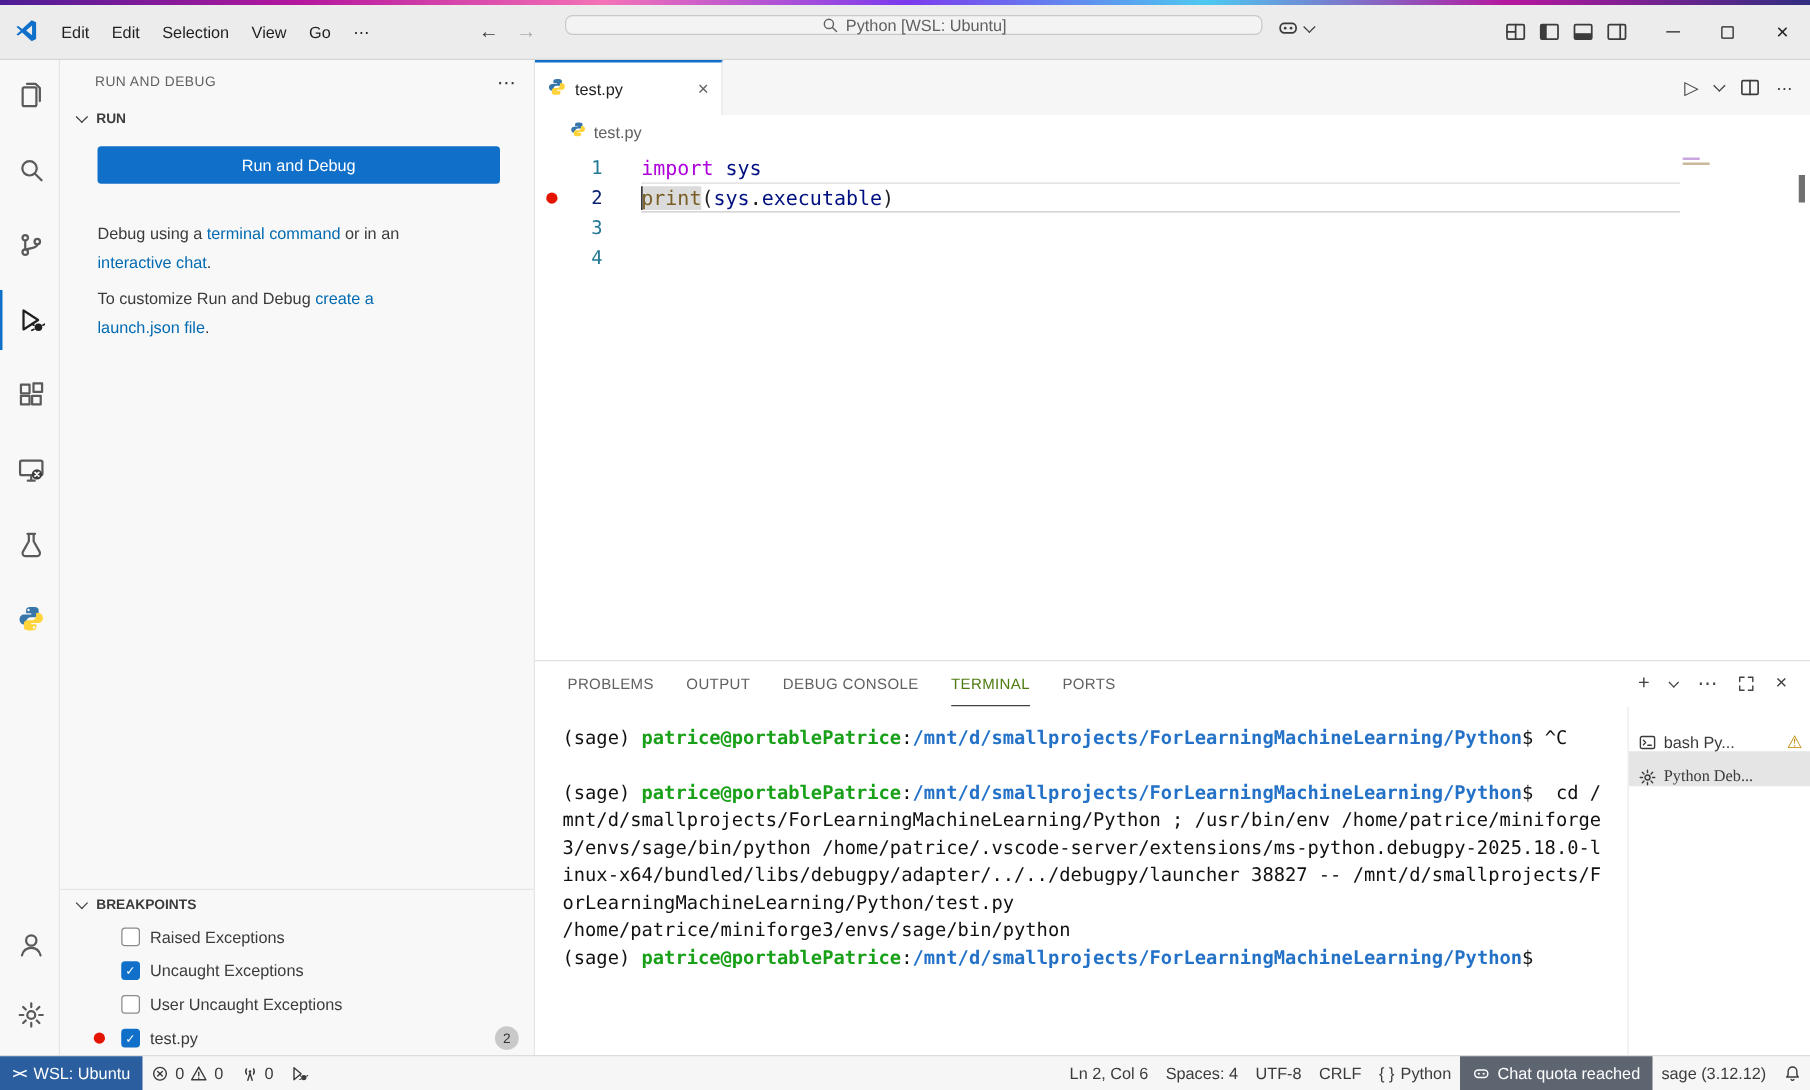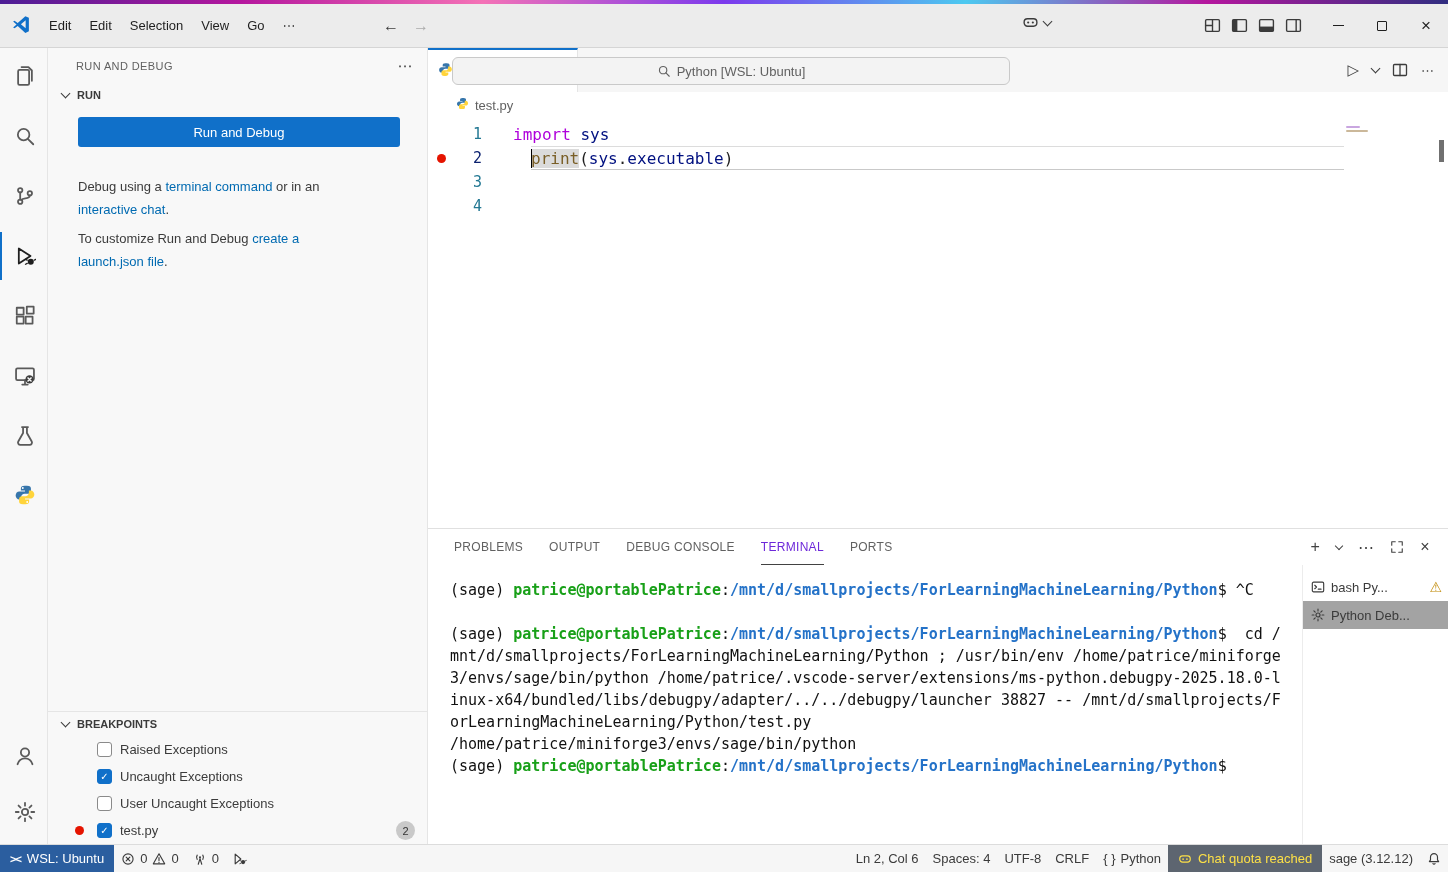--- a/index.html
+++ b/index.html
@@ -9,21 +9,21 @@
   .chev { display:inline-block; width:7px; height:7px; border-right:1.4px solid currentColor; border-bottom:1.4px solid currentColor; transform:rotate(45deg); margin-top:-3px; }
 
   
   .accent-strip { height:4px; background:linear-gradient(90deg,#4c1d95,#b5179e,#f472b6,#7c3aed,#4cc9f0,#b5179e,#312e81); }
   .titlebar { position:relative; height:44px; background:#ececec; border-bottom:1px solid #d5d5d5; display:flex; align-items:center; }
   .vscode-logo { margin:0 10px 0 12px; }
   .menus { display:flex; align-items:center; }
   .menus span { padding:5px 9px; border-radius:5px; cursor:default; }
   .nav-arrows { position:absolute; left:383px; top:0; height:44px; display:flex; align-items:center; gap:14px; font-size:16px; color:#3b3b3b; }
   .nav-arrows .disabled { color:#ababab; }
-  .command-center { position:absolute; left:452px; top:8px; width:558px; height:28px; background:#f3f3f3; border:1px solid #c9c9c9; border-radius:6px; display:flex; align-items:center; justify-content:center; gap:6px; color:#616161;margin-top:45px; }
+  .command-center { position:absolute; left:452px; top:8px; width:558px; height:16px; background:#f3f3f3; border:1px solid #c9c9c9; border-radius:6px; display:flex; align-items:center; justify-content:center; gap:6px; color:#616161; }
   .copilot-btn { position:absolute; left:1022px; top:10px; display:flex; align-items:center; gap:5px; color:#3b3b3b; }
   .tb-right { margin-left:auto; display:flex; align-items:center; height:100%; }
   .layout-controls { display:flex; align-items:center; gap:10px; color:#3b3b3b; margin-right:14px; }
   .win-btn { width:44px; height:100%; display:flex; align-items:center; justify-content:center; color:#1f1f1f; }
   .win-min-glyph { width:11px; height:1px; background:currentColor; }
   .win-max-glyph { width:10px; height:10px; border:1.2px solid currentColor; border-radius:1px; }
   .win-close-glyph { font-size:17px; line-height:1; }
 
   
   .main { display:flex; height:796px; }
@@ -58,53 +58,53 @@
   .ed-actions { margin-left:auto; display:flex; align-items:center; gap:13px; padding-right:14px; color:#3b3b3b; }
   .play-glyph { font-size:15px; }
   .breadcrumb { height:26px; display:flex; align-items:center; gap:6px; padding-left:28px; color:#616161; background:#fff; }
   .code-area { position:relative; flex:1; background:#fff; font-size:16px; padding-top:4px; }
   .code-line { display:flex; height:24px; align-items:center; }
   .gutter { width:85px; flex:none; display:flex; align-items:center; height:100%; }
   .gutter .bpcell { width:26px; display:flex; justify-content:center; }
   .gutter .lnum { width:28px; text-align:right; color:#237893; font-family:"DejaVu Sans Mono",monospace; font-size:15px; }
   .gutter .lnum.active { color:#0b216f; }
   .ltext { flex:1; font-family:"DejaVu Sans Mono",monospace; white-space:pre; height:100%; display:flex; align-items:center; margin-right:104px; }
-  .ltext.current { border-top:1px solid #dcdcdc; border-bottom:1px solid #c9c9c9;margin-left:18px; }
+  .ltext.current { border-top:1px solid #dcdcdc; border-bottom:1px solid #c9c9c9; }
   .tk-kw { color:#af00db; }
   .tk-fn { color:#795e26; }
   .tk-var { color:#001080; }
   .tk-hl { background:rgba(0,0,0,.14); }
   .cursor-bar { display:inline-block; width:0; height:19px; border-left:1.6px solid #000; margin-right:-1px; }
   .minimap { position:absolute; right:76px; top:8px; width:26px; }
   .minimap div { height:2px; margin-bottom:2px; border-radius:1px; }
   .scroll-marker { position:absolute; right:4px; top:22px; width:5px; height:22px; background:#707070; }
 
   
   .panel { height:316px; border-top:1px solid #e0e0e0; display:flex; flex-direction:column; background:#fff; }
   .panel-tabs { height:36px; display:flex; align-items:center; gap:26px; padding-left:26px; font-size:12px; letter-spacing:.3px; color:#616161; }
   .panel-tabs .ptab { height:100%; display:flex; align-items:center; border-bottom:1px solid transparent; }
-  .panel-tabs .ptab.active { color:#6d28d9; border-bottom-color:#424242; }
+  .panel-tabs .ptab.active { color:#4d7c0f; border-bottom-color:#424242; }
   .panel-actions { margin-left:auto; display:flex; align-items:center; gap:16px; padding-right:18px; color:#424242; font-size:16px; }
   .panel-body { flex:1; display:flex; overflow:hidden; }
   .term-out { flex:1; padding:14px 0 0 22px; font-family:"DejaVu Sans Mono",monospace; font-size:15px; line-height:22px; color:#111; }
   .t-line { white-space:pre; height:22px; }
   .tg { color:#18a018; font-weight:bold; }
   .tb { color:#2472c8; font-weight:bold; }
   .term-list { width:146px; border-left:1px solid #ececec; padding-top:8px; }
-  .tl-item { height:28px; display:flex; align-items:center; gap:6px; padding:0 6px 0 8px; color:#3b3b3b; }
-  .tl-item.selected { background:#a3a3a3; }
+  .tl-item { height:28px; display:flex; align-items:flex-end; gap:6px; padding:0 6px 0 8px; color:#3b3b3b; }
+  .tl-item.selected { background:#e5e5e5;font-family:Liberation Serif, serif; }
   .tl-item .warn { margin-left:auto; color:#bf8803; font-size:14px; }
 
   
   .statusbar { height:28px; background:#f6f6f6; border-top:1px solid #dcdcdc; display:flex; align-items:stretch; color:#3b3b3b; font-size:13px; }
   .sb-item { display:flex; align-items:center; gap:5px; padding:0 7px; }
   .remote { background:#2b5e9f; color:#fff; padding:0 10px; display:flex; align-items:center; gap:6px; }
   .remote-glyph { font-weight:bold; font-size:11px; letter-spacing:-1px; }
   .sb-right { margin-left:auto; display:flex; align-items:stretch; }
-  .chat-badge { background:#5d6570; color:#fde047; display:flex; align-items:center; gap:6px; padding:0 10px; }
+  .chat-badge { background:#5d6570; color:#ffffff; display:flex; align-items:center; gap:6px; padding:0 10px; }
 </style>
 </head>
 <body>
 
 <div>
   <div class="accent-strip"></div>
 
   <header class="titlebar">
     <span class="vscode-logo">
       <svg width="18" height="18" viewBox="0 0 24 24">

